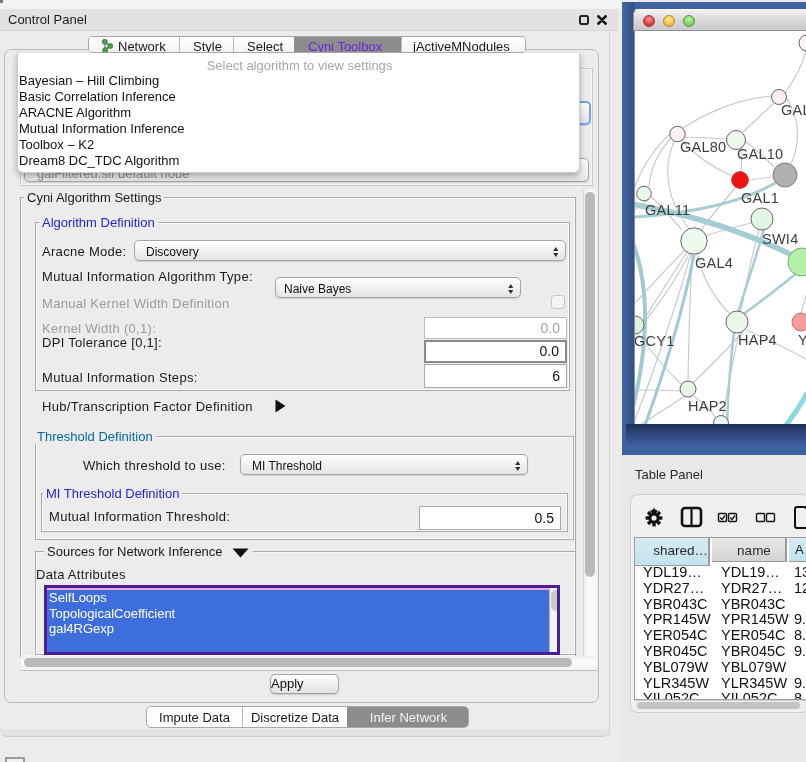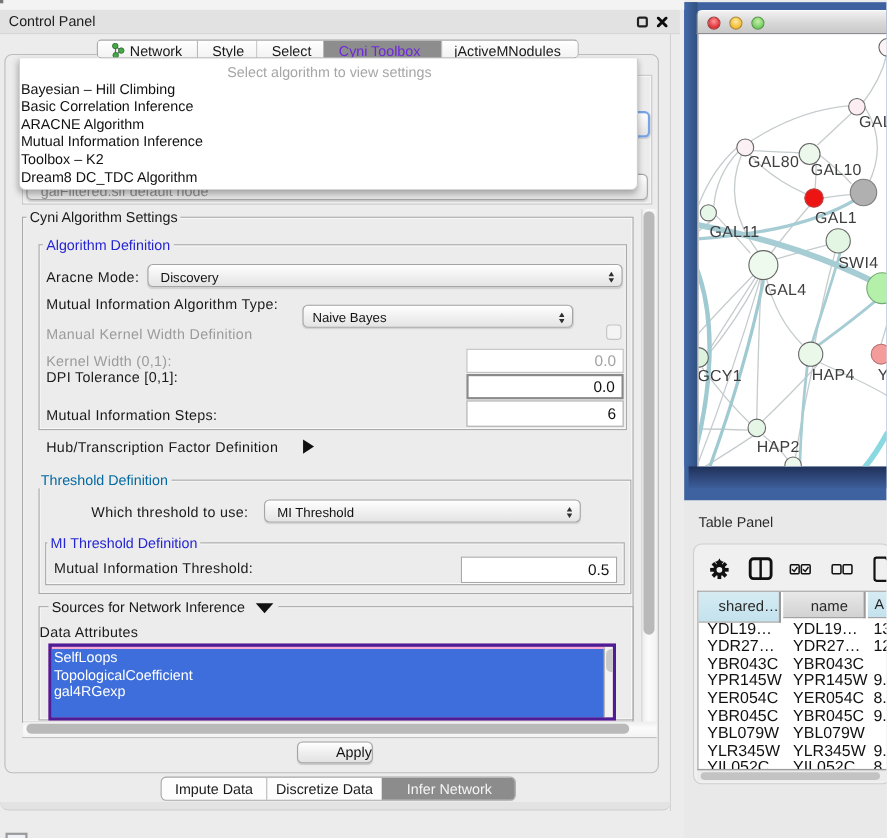--- a/index.html
+++ b/index.html
@@ -293,21 +293,21 @@
   <div class="abs" style="left:502px;top:0;width:14px;height:70px;background:#f2f2f2;border-left:1px solid #b5b5b5"></div>
   <div class="abs" style="left:504px;top:2px;width:10px;height:21px;background:#c9c9c9;border-radius:5px"></div>
 </div>
 
 <div class="abs" style="left:583px;top:190px;width:14px;height:480px;background:linear-gradient(to right,#ededed,#fbfbfb 40%,#f3f3f3);border-left:1px solid #d5d5d5"></div>
 <div class="abs" style="left:584.5px;top:192px;width:10px;height:385px;background:#b9b9b9;border-radius:5px"></div>
 <div class="abs" style="left:21px;top:656px;width:576px;height:14px;background:linear-gradient(#ededed,#fbfbfb 40%,#f3f3f3)"></div>
 <div class="abs" style="left:24px;top:658px;width:548px;height:9px;background:#b9b9b9;border-radius:5px"></div>
 <div class="abs" style="left:20px;top:670px;width:577px;height:1px;background:#c2c2c2"></div>
 
-<div class="abs" style="left:270px;top:674px;width:69px;height:20px;background:linear-gradient(#ffffff,#efefef 50%,#e2e2e2);border:1px solid #a3a3a3;border-radius:5px;text-align:right;font-size:13px;color:#111;line-height:18px;box-shadow:0 1px 1px rgba(0,0,0,0.15)">Apply</div>
+<div class="abs" style="left:270px;top:674px;width:69px;height:20px;background:linear-gradient(#ffffff,#efefef 50%,#e2e2e2);border:1px solid #a3a3a3;border-radius:5px;text-align:left;font-size:13px;color:#111;line-height:18px;box-shadow:0 1px 1px rgba(0,0,0,0.15)">Apply</div>
 
 <div class="abs" style="left:146px;top:706px;width:323px;height:22px;background:#fdfdfd;border:1px solid #a8a8a8;border-radius:5px;overflow:hidden">
   <div class="abs" style="left:0;top:0;width:96px;height:22px;border-right:1px solid #b9b9b9;text-align:center;font-size:13px;color:#1a1a1a;line-height:21px">Impute Data</div>
   <div class="abs" style="left:96px;top:0;width:104px;height:22px;text-align:center;font-size:13px;color:#1a1a1a;line-height:21px">Discretize Data</div>
   <div class="abs" style="left:200px;top:0;width:123px;height:22px;background:#8c8c8c;text-align:center;font-size:13px;color:#f4f4f4;line-height:21px">Infer Network</div>
 </div>
 
 <div class="abs" style="left:0;top:729px;width:610px;height:8px;background:#e3e3e3;border-bottom:1px solid #cccccc;border-radius:0 0 8px 8px"></div>
 
 <div class="abs" style="left:5px;top:757px;width:20px;height:12px;background:#eef2f6;border:2px solid #9a9a9a"></div>

